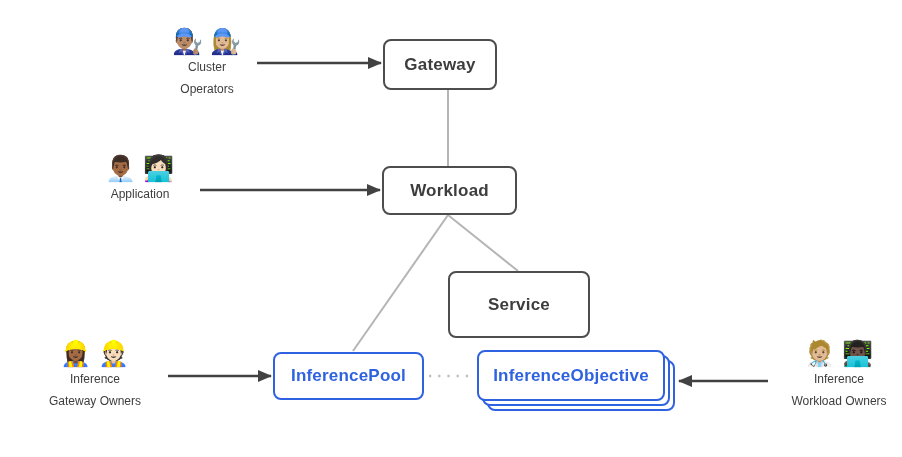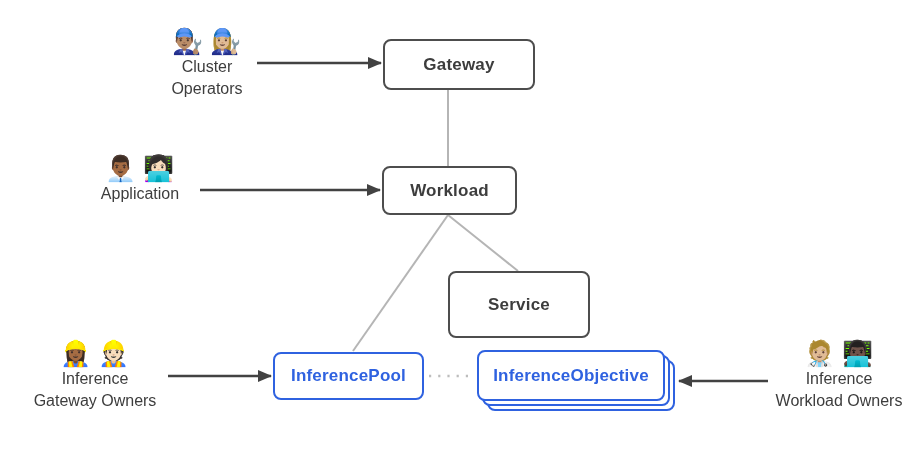--- a/index.html
+++ b/index.html
@@ -47,21 +47,21 @@
     font-weight: bold;
     font-size: 17px;
     color: var(--resource_text);
     letter-spacing: 0.2px;
     z-index: 2;
   }
   .node.blue {
     border-color: var(--inference_accent);
     color: var(--inference_accent);
   }
-  .node-gateway   { left: 383px; top: 39px;  width: 152px; height: 51px; }
+  .node-gateway   { left: 383px; top: 39px;  width: 114px; height: 51px; }
   .node-httproute { left: 382px; top: 166px; width: 135px; height: 49px; }
   .node-service   { left: 448px; top: 271px; width: 142px; height: 67px; }
   .node-inferencepool { left: 273px; top: 352px; width: 151px; height: 48px; }
 
   .stack {
     position: absolute;
     left: 477px; top: 350px;
     width: 213px; height: 51px;
     z-index: 2;
   }
@@ -87,21 +87,21 @@
     z-index: 2;
   }
   .actor .emoji {
     font-size: 25px;
     line-height: 30px;
     display: block;
     white-space: nowrap;
   }
   .actor .line {
     display: block;
-    font-size: 16px;
+    font-size: 12px;
     line-height: 22px;
     white-space: nowrap;
   }
   .actor-cluster-operators      { left: 142px; top: 26px;  width: 130px; }
   .actor-application-developers { left: 75px;  top: 153px; width: 130px; }
   .actor-platform-owners        { left: 15px;  top: 338px; width: 160px; }
   .actor-workload-owners        { left: 756px; top: 338px; width: 166px; }
 </style>
 </head>
 <body>

